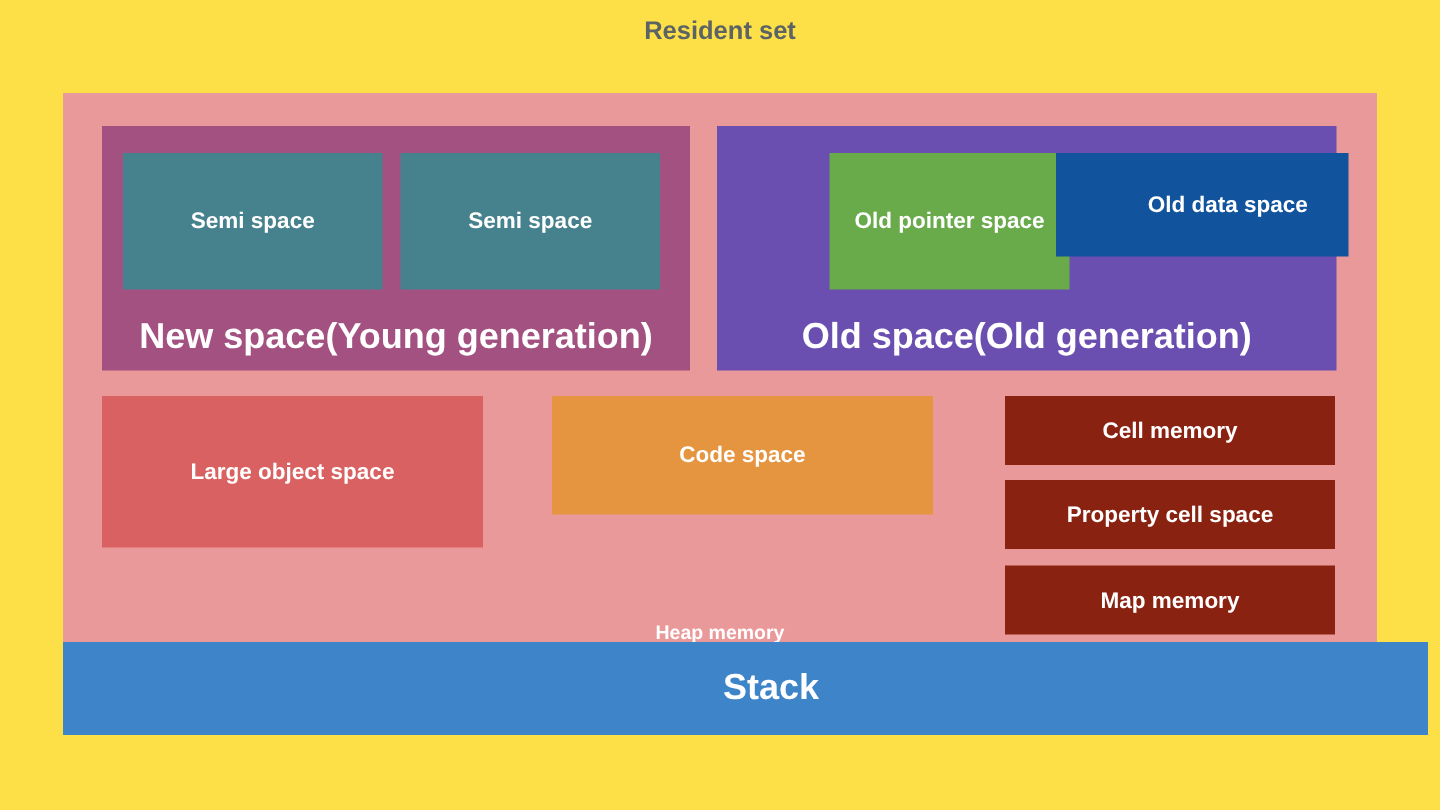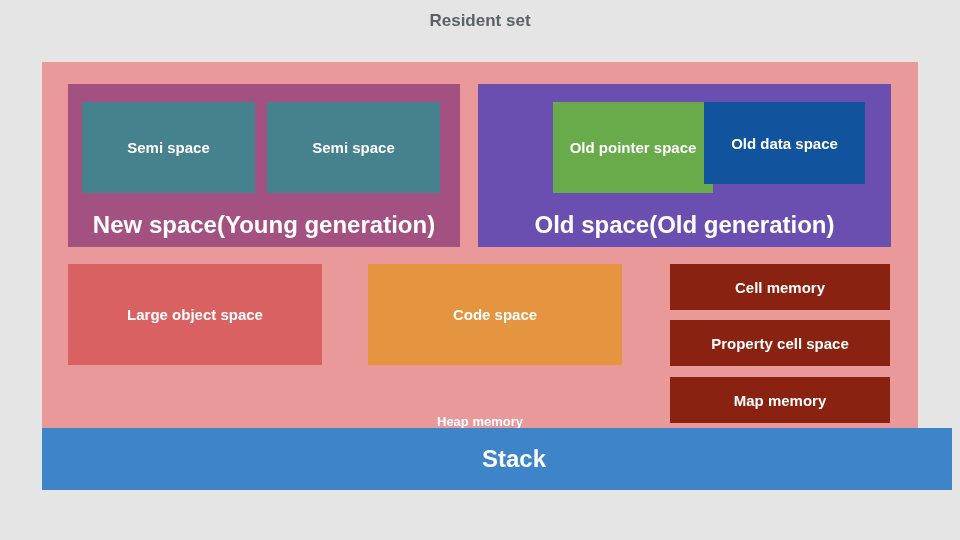--- a/index.html
+++ b/index.html
@@ -34,36 +34,36 @@
   .old-space{left:436px;top:22px;width:413px;height:163px;}
   .section-label{
     position:absolute;bottom:8px;left:0;width:100%;
     text-align:center;
   }
 
   
   .semi-1{left:14px;top:18px;width:173px;height:91px;}
   .semi-2{left:199px;top:18px;width:173px;height:91px;}
   .old-pointer{left:28px;top:18px;width:160px;height:91px;margin-left:47px;}
-  .old-data{left:226px;top:18px;width:161px;height:82px;}
+  .old-data{left:226px;top:18px;width:161px;height:69px;padding-left:34px;}
 
   
   .large-object{left:26px;top:202px;width:254px;height:101px;}
-  .code-space{left:326px;top:202px;width:254px;height:101px;}
+  .code-space{left:326px;top:202px;width:254px;height:79px;}
   .cell-space{left:628px;top:202px;width:220px;height:46px;}
   .property-cell-space{left:628px;top:258px;width:220px;height:46px;}
   .map-space{left:628px;top:315px;width:220px;height:46px;}
 
   
   .stack{left:42px;top:428px;width:876px;height:62px;padding-left:34px;}
 </style>
 </head>
 <body>
 
-<div class="canvas" style="background: #e5e5e5;">
+<div class="canvas" style="background: #fde047;">
 
   <div class="title" style="color: rgb(92, 99, 101);">Resident set</div>
 
   <div class="abs heap" style="background: rgb(234, 153, 155);">
 
     <div class="abs new-space" style="background: rgb(163, 81, 128);">
       <div class="abs flexc wlabel fs15 semi-1" style="background: rgb(70, 130, 142);">
         <span>Semi space</span>
       </div>
       <div class="abs flexc wlabel fs15 semi-2" style="background: rgb(70, 130, 142);">

